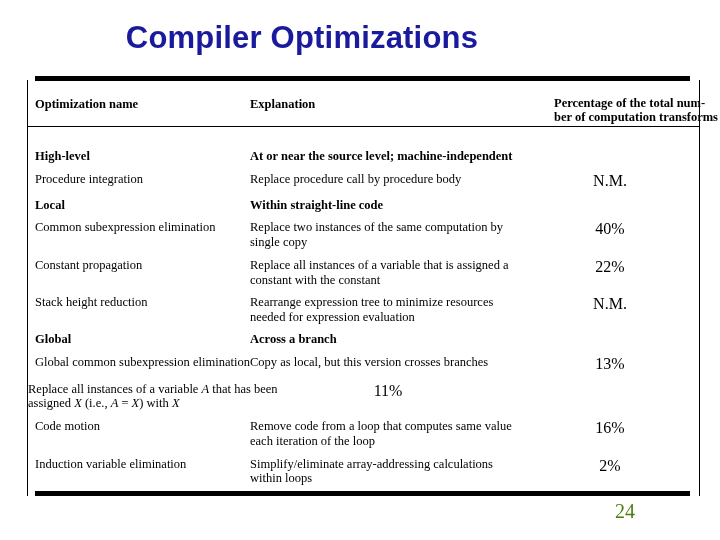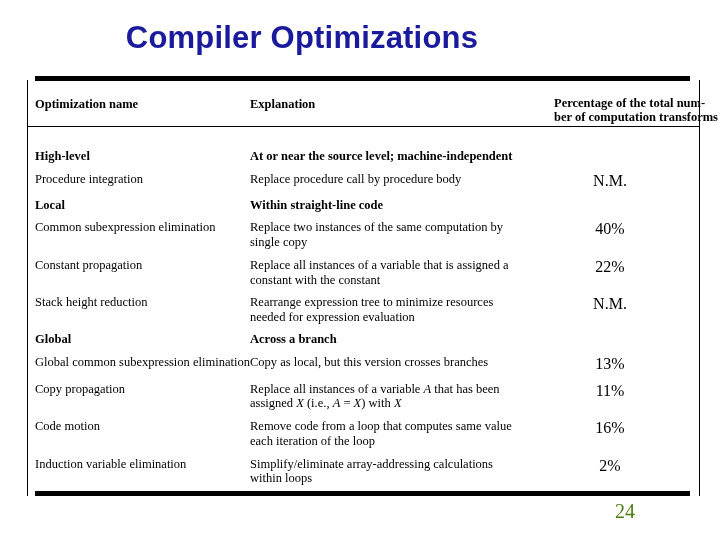--- a/index.html
+++ b/index.html
@@ -195,21 +195,20 @@
           <div class="c-name">Global</div>
           <div class="c-expl">Across a branch</div>
           <div class="c-pct"></div>
         </div>
         <div class="row body-row">
           <div class="c-name">Global common subexpression elimination</div>
           <div class="c-expl">Copy as local, but this version crosses branches</div>
           <div class="c-pct">13%</div>
         </div>
         <div class="row body-row">
-          <div class="c-name">Copy propagation</div>
           <div class="c-expl">Replace all instances of a variable <span class="ital">A</span> that has been assigned <span class="ital">X</span> (i.e., <span class="ital">A</span> = <span class="ital">X</span>) with <span class="ital">X</span></div>
           <div class="c-pct">11%</div>
         </div>
         <div class="row body-row">
           <div class="c-name">Code motion</div>
           <div class="c-expl">Remove code from a loop that computes same value each iteration of the loop</div>
           <div class="c-pct">16%</div>
         </div>
         <div class="row body-row">
           <div class="c-name">Induction variable elimination</div>

